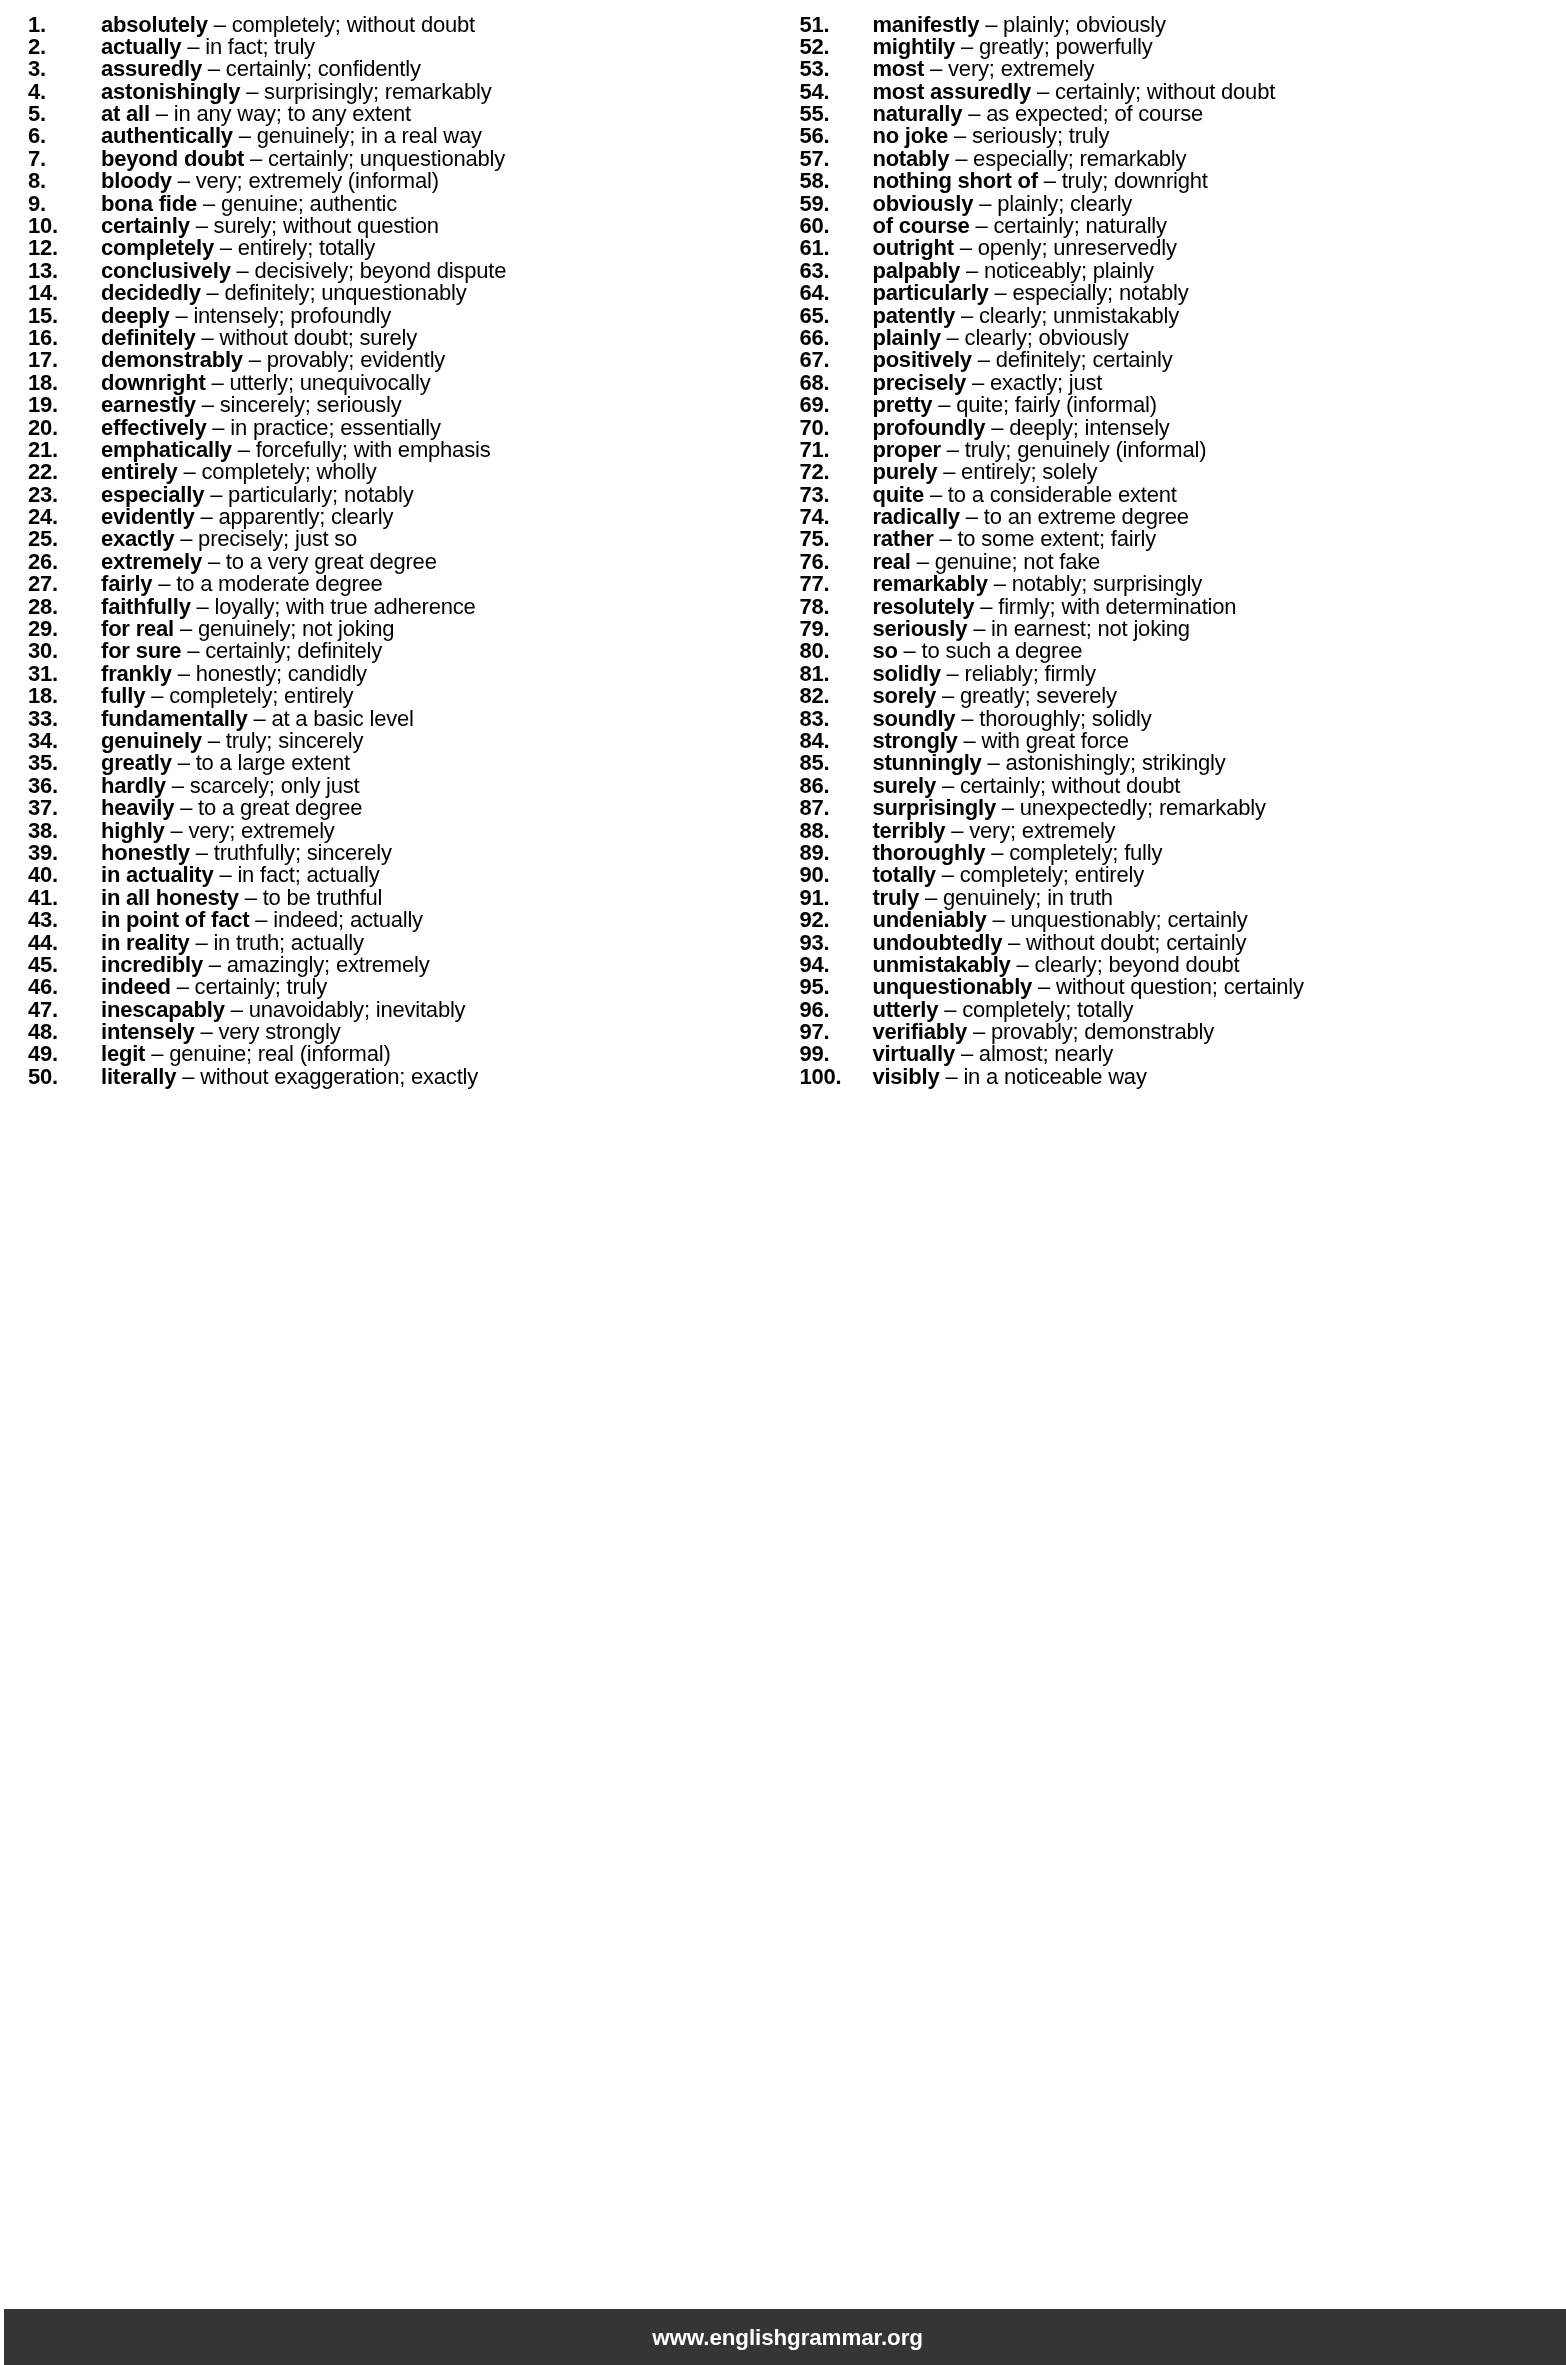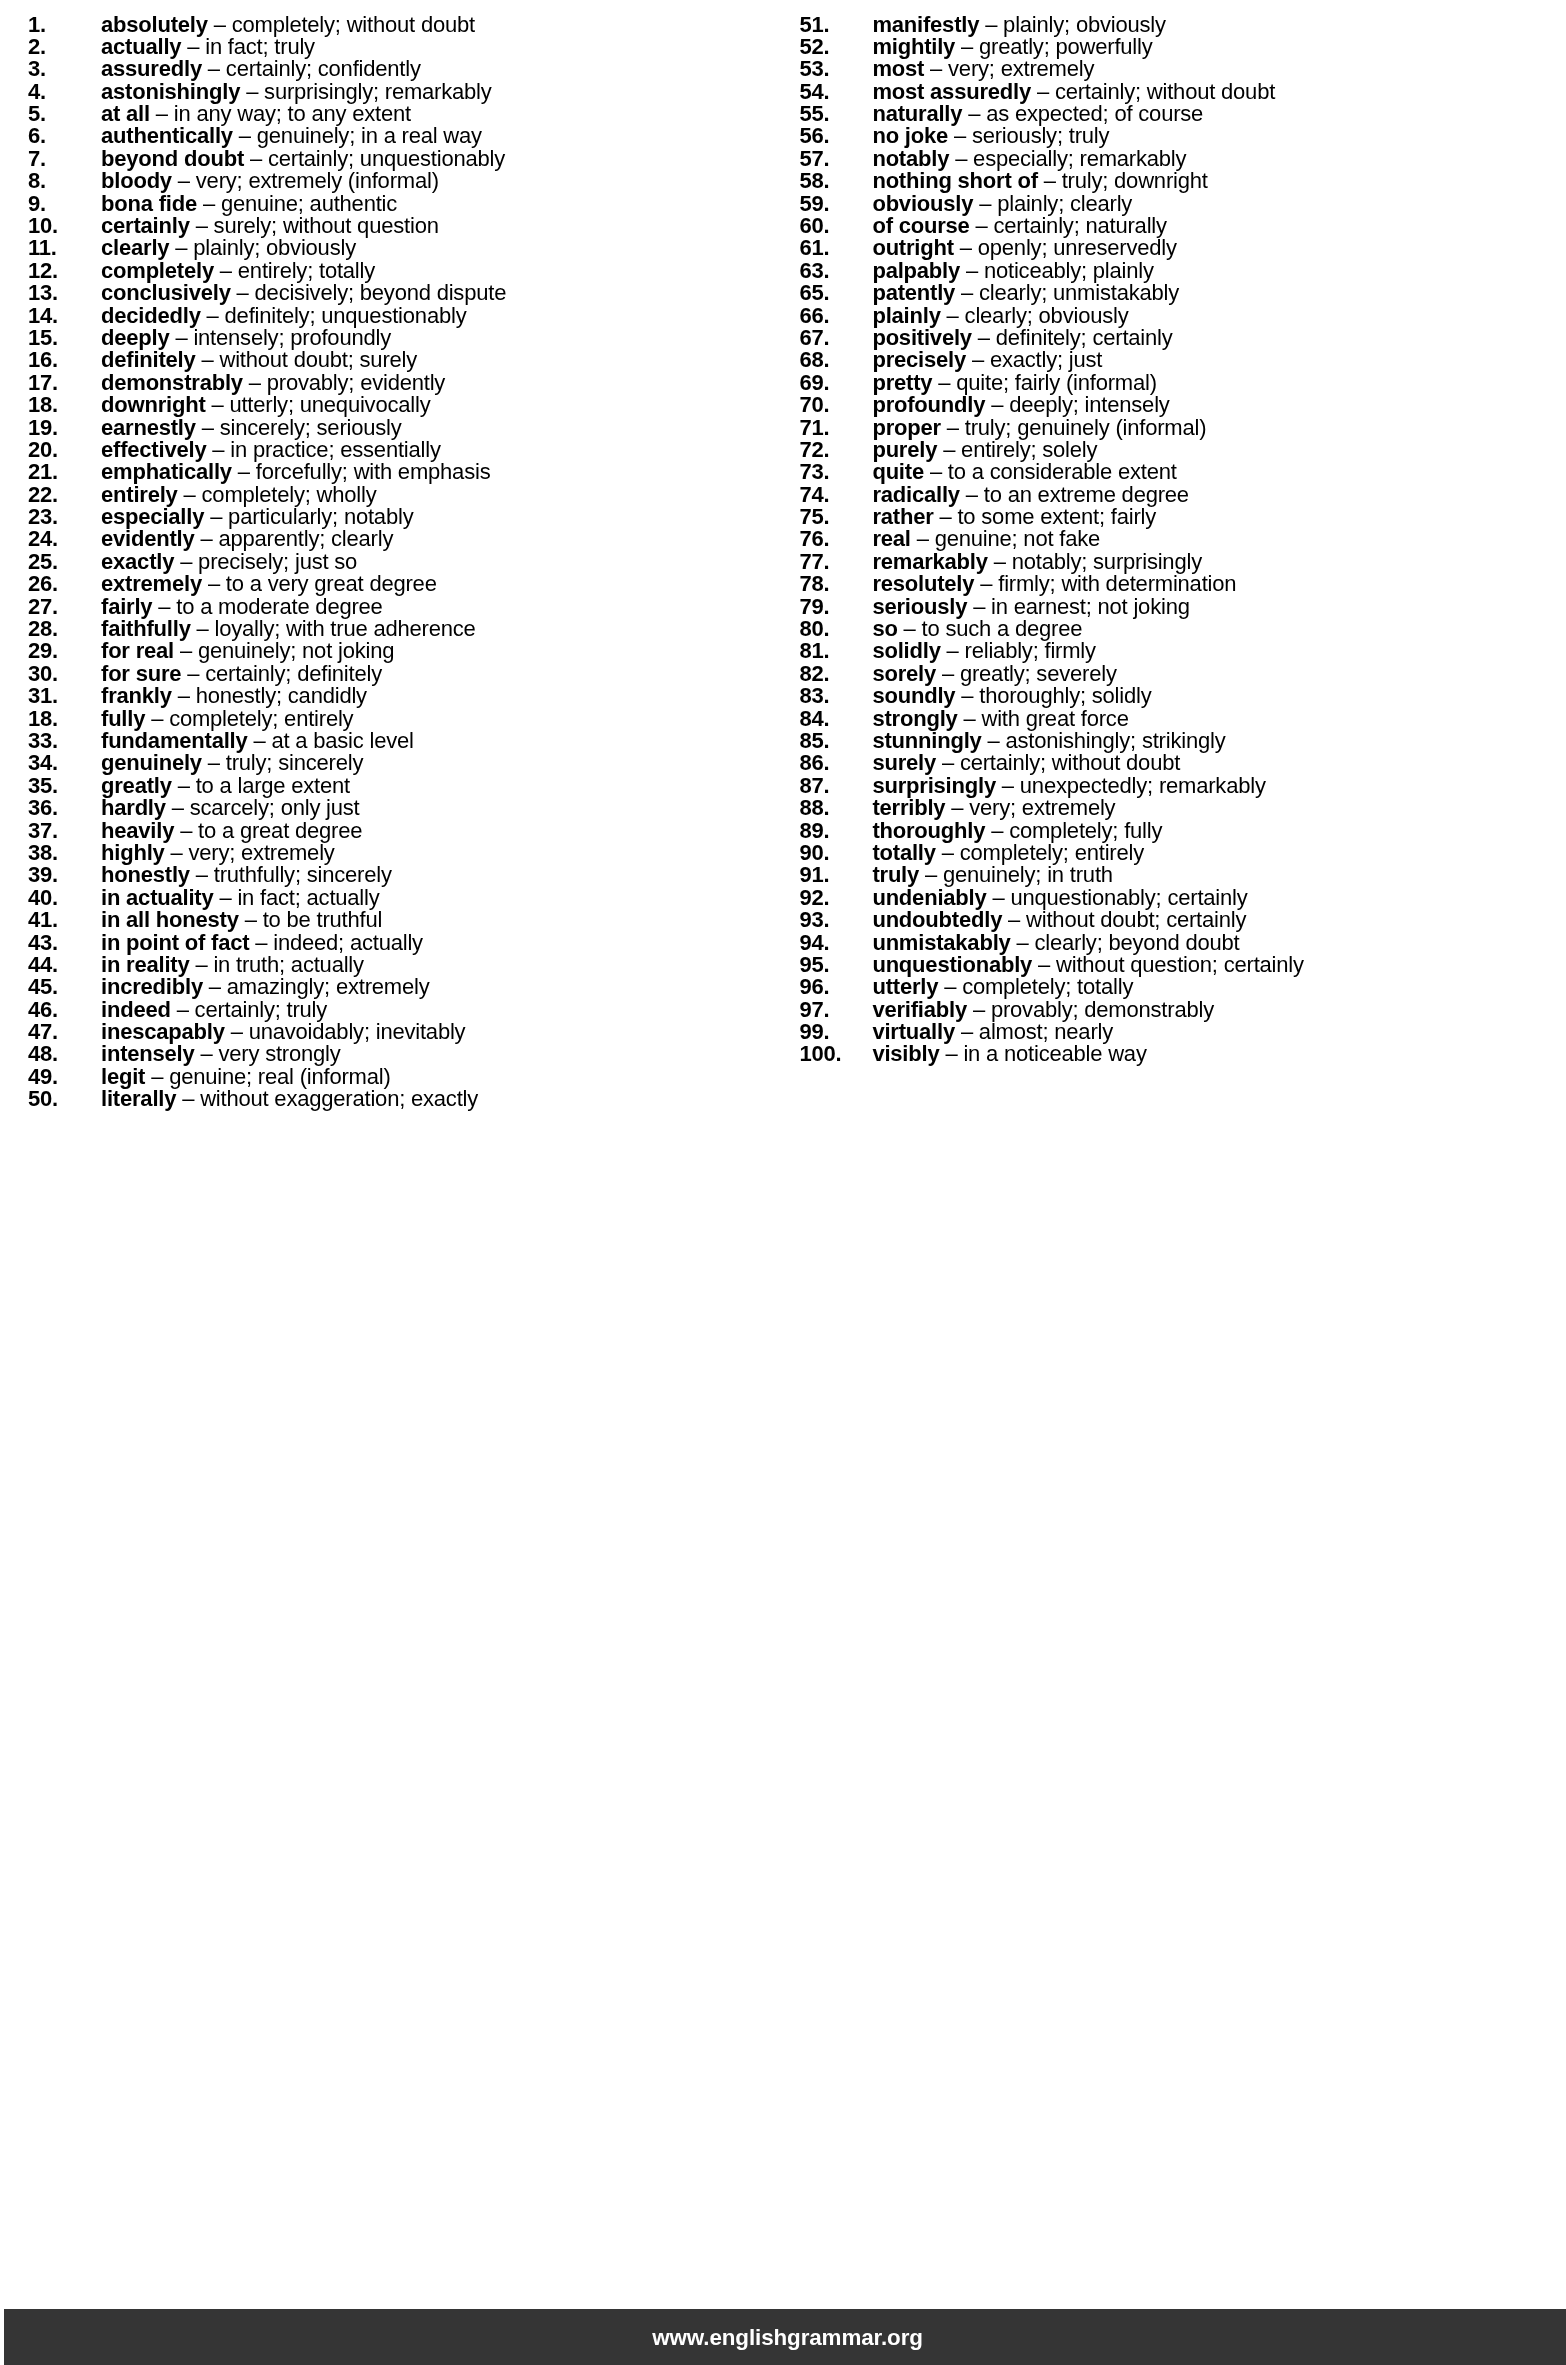--- a/index.html
+++ b/index.html
@@ -146,24 +146,20 @@
         </div>
         <div class="item">
           <span class="num">9.</span>
           <span class="body-text"><span class="term">bona fide</span> <span class="dash">–</span> <span class="def">genuine; authentic</span></span>
         </div>
         <div class="item">
           <span class="num">10.</span>
           <span class="body-text"><span class="term">certainly</span> <span class="dash">–</span> <span class="def">surely; without question</span></span>
         </div>
         <div class="item">
-          <span class="num">11.</span>
-          <span class="body-text"><span class="term">clearly</span> <span class="dash">–</span> <span class="def">plainly; obviously</span></span>
-        </div>
-        <div class="item">
           <span class="num">12.</span>
           <span class="body-text"><span class="term">completely</span> <span class="dash">–</span> <span class="def">entirely; totally</span></span>
         </div>
         <div class="item">
           <span class="num">13.</span>
           <span class="body-text"><span class="term">conclusively</span> <span class="dash">–</span> <span class="def">decisively; beyond dispute</span></span>
         </div>
         <div class="item">
           <span class="num">14.</span>
           <span class="body-text"><span class="term">decidedly</span> <span class="dash">–</span> <span class="def">definitely; unquestionably</span></span>
@@ -350,20 +346,24 @@
           <span class="num">60.</span>
           <span class="body-text"><span class="term">of course</span> <span class="dash">–</span> <span class="def">certainly; naturally</span></span>
         </div>
         <div class="item">
           <span class="num">61.</span>
           <span class="body-text"><span class="term">outright</span> <span class="dash">–</span> <span class="def">openly; unreservedly</span></span>
         </div>
         <div class="item">
           <span class="num">63.</span>
           <span class="body-text"><span class="term">palpably</span> <span class="dash">–</span> <span class="def">noticeably; plainly</span></span>
+        </div>
+        <div class="item">
+          <span class="num">64.</span>
+          <span class="body-text"><span class="term">particularly</span> <span class="dash">–</span> <span class="def">especially; notably</span></span>
         </div>
         <div class="item">
           <span class="num">65.</span>
           <span class="body-text"><span class="term">patently</span> <span class="dash">–</span> <span class="def">clearly; unmistakably</span></span>
         </div>
         <div class="item">
           <span class="num">66.</span>
           <span class="body-text"><span class="term">plainly</span> <span class="dash">–</span> <span class="def">clearly; obviously</span></span>
         </div>
         <div class="item">

